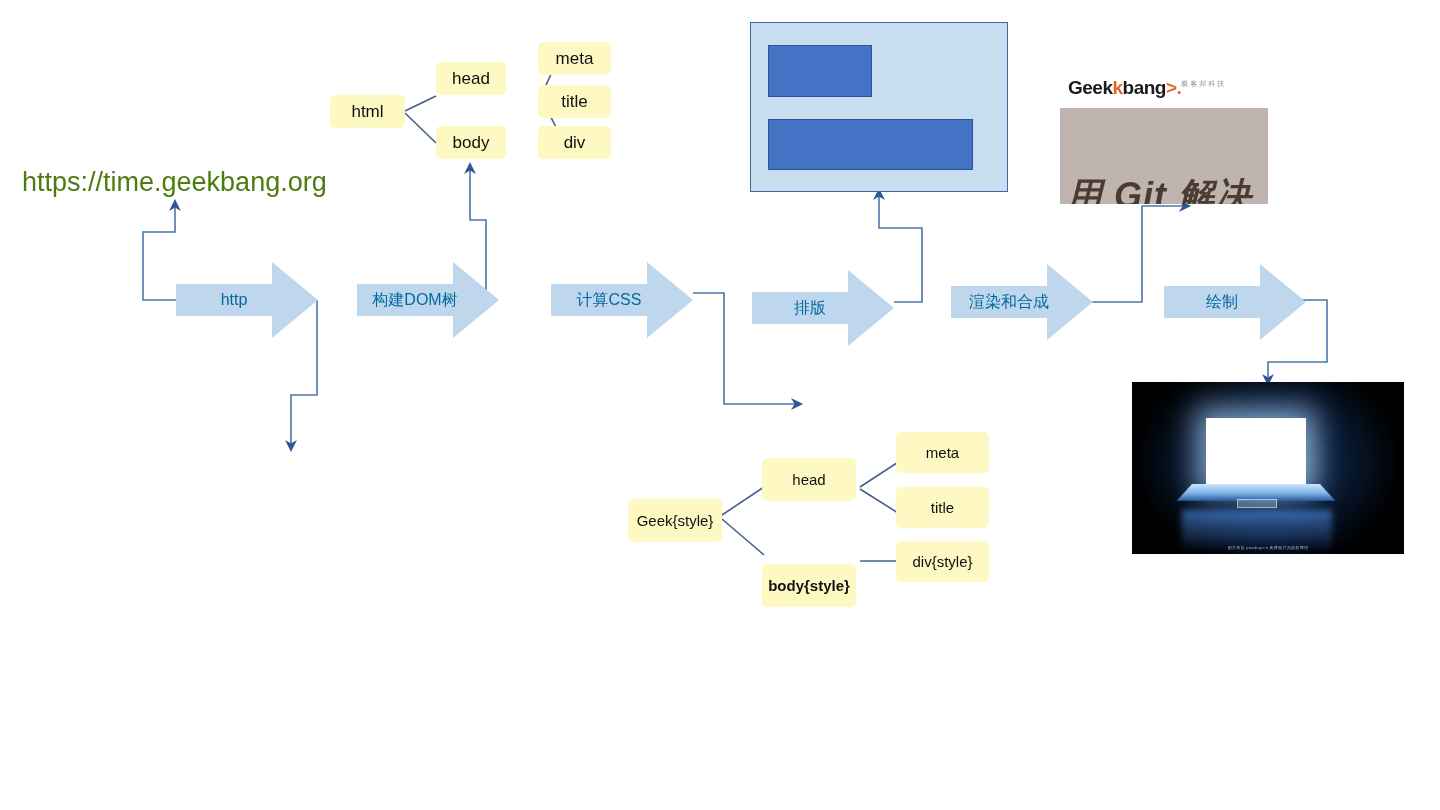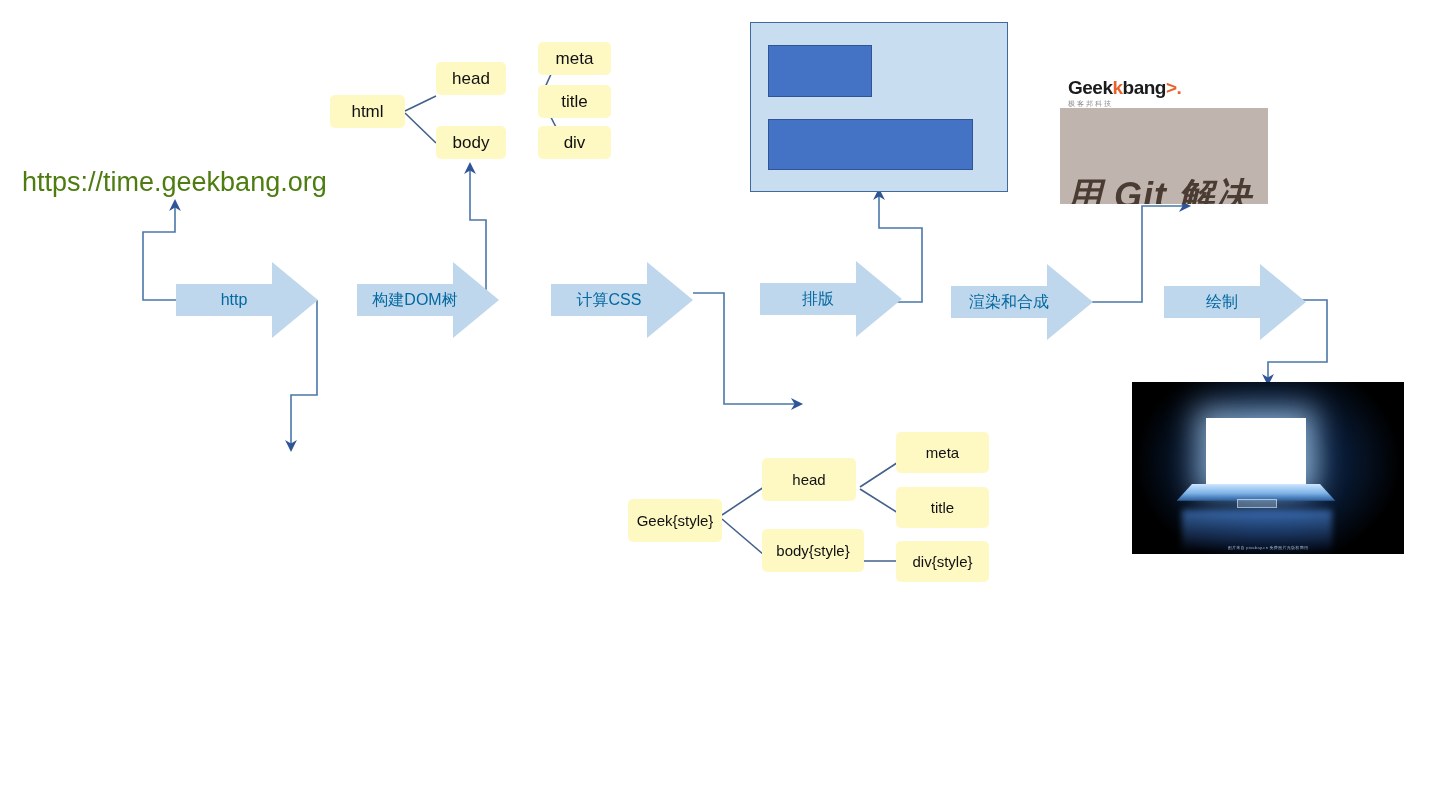--- a/index.html
+++ b/index.html
@@ -109,21 +109,21 @@
     top: 74px;
     width: 208px;
     height: 130px;
   }
   .gb-logo {
     position: absolute;
     left: 8px;
     top: 4px;
     height: 30px;
     display: flex;
-    flex-direction: column;
+    flex-direction: row;
     align-items: flex-start;
   }
   .gb-logo-main {
     font-size: 19px;
     font-weight: bold;
     letter-spacing: -0.5px;
     color: #1b1b1b;
     line-height: 20px;
     white-space: nowrap;
   }
@@ -293,21 +293,21 @@
     <div class="ba-label">构建DOM树</div>
   </div>
 
   <div class="abs block-arrow" style="left:551px; top:262px; width:142px; height:76px;">
     <svg class="ba-svg" width="142" height="76" viewBox="0 0 142 76">
       <path d="M0,22 L96,22 L96,0 L142,38 L96,76 L96,54 L0,54 Z" fill="#bfd7ec"></path>
     </svg>
     <div class="ba-label">计算CSS</div>
   </div>
 
-  <div class="abs block-arrow" style="left:752px; top:261px; width:142px; height:76px;margin-left:8px;">
+  <div class="abs block-arrow" style="left:752px; top:270px; width:142px; height:76px;">
     <svg class="ba-svg" width="142" height="76" viewBox="0 0 142 76">
       <path d="M0,22 L96,22 L96,0 L142,38 L96,76 L96,54 L0,54 Z" fill="#bfd7ec"></path>
     </svg>
     <div class="ba-label">排版</div>
   </div>
 
   <div class="abs block-arrow" style="left:951px; top:264px; width:142px; height:76px;">
     <svg class="ba-svg" width="142" height="76" viewBox="0 0 142 76">
       <path d="M0,22 L96,22 L96,0 L142,38 L96,76 L96,54 L0,54 Z" fill="#bfd7ec"></path>
     </svg>
@@ -360,21 +360,21 @@
       <path d="M232,136 L280,136"></path>
     </g>
   </svg>
 
   <div class="abs node small" style="left:628px; top:499px; width:94px; height:43px;">
     <span>Geek{style}</span>
   </div>
   <div class="abs node small" style="left:762px; top:458px; width:94px; height:43px;">
     <span>head</span>
   </div>
-  <div class="abs node small" style="left:762px; top:529px; width:102px; height:43px;">
+  <div class="abs node small" style="left:762px; top:564px; width:94px; height:43px;font-weight:bold;">
     <span>body{style}</span>
   </div>
   <div class="abs node small" style="left:896px; top:432px; width:93px; height:41px;">
     <span>meta</span>
   </div>
   <div class="abs node small" style="left:896px; top:487px; width:93px; height:41px;">
     <span>title</span>
   </div>
   <div class="abs node small" style="left:896px; top:541px; width:93px; height:41px;">
     <span>div{style}</span>

